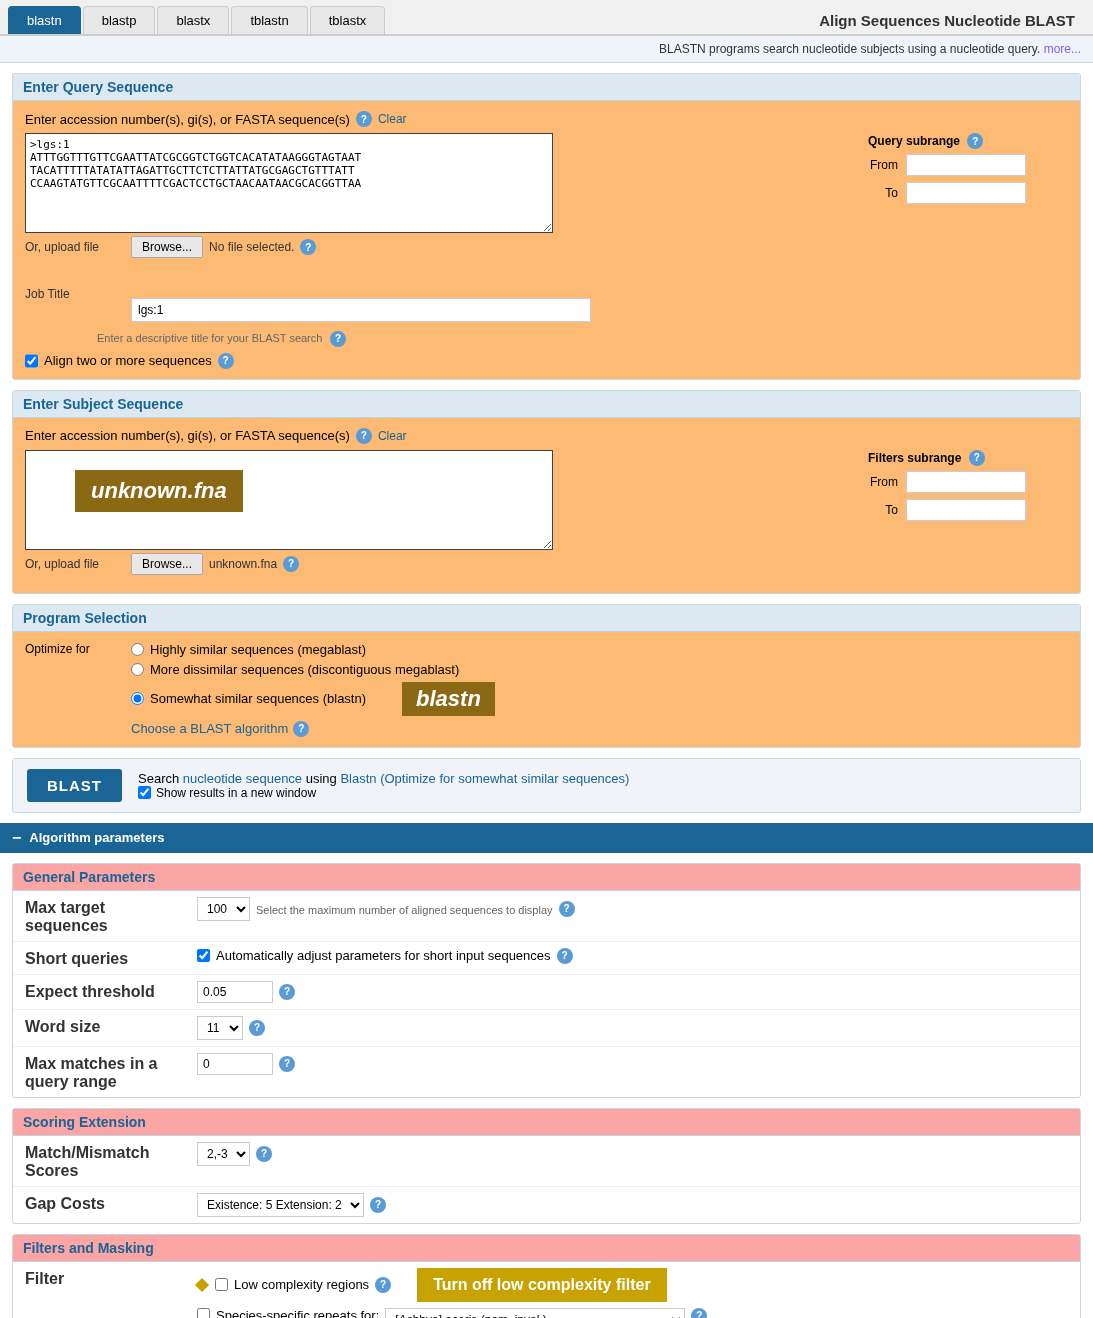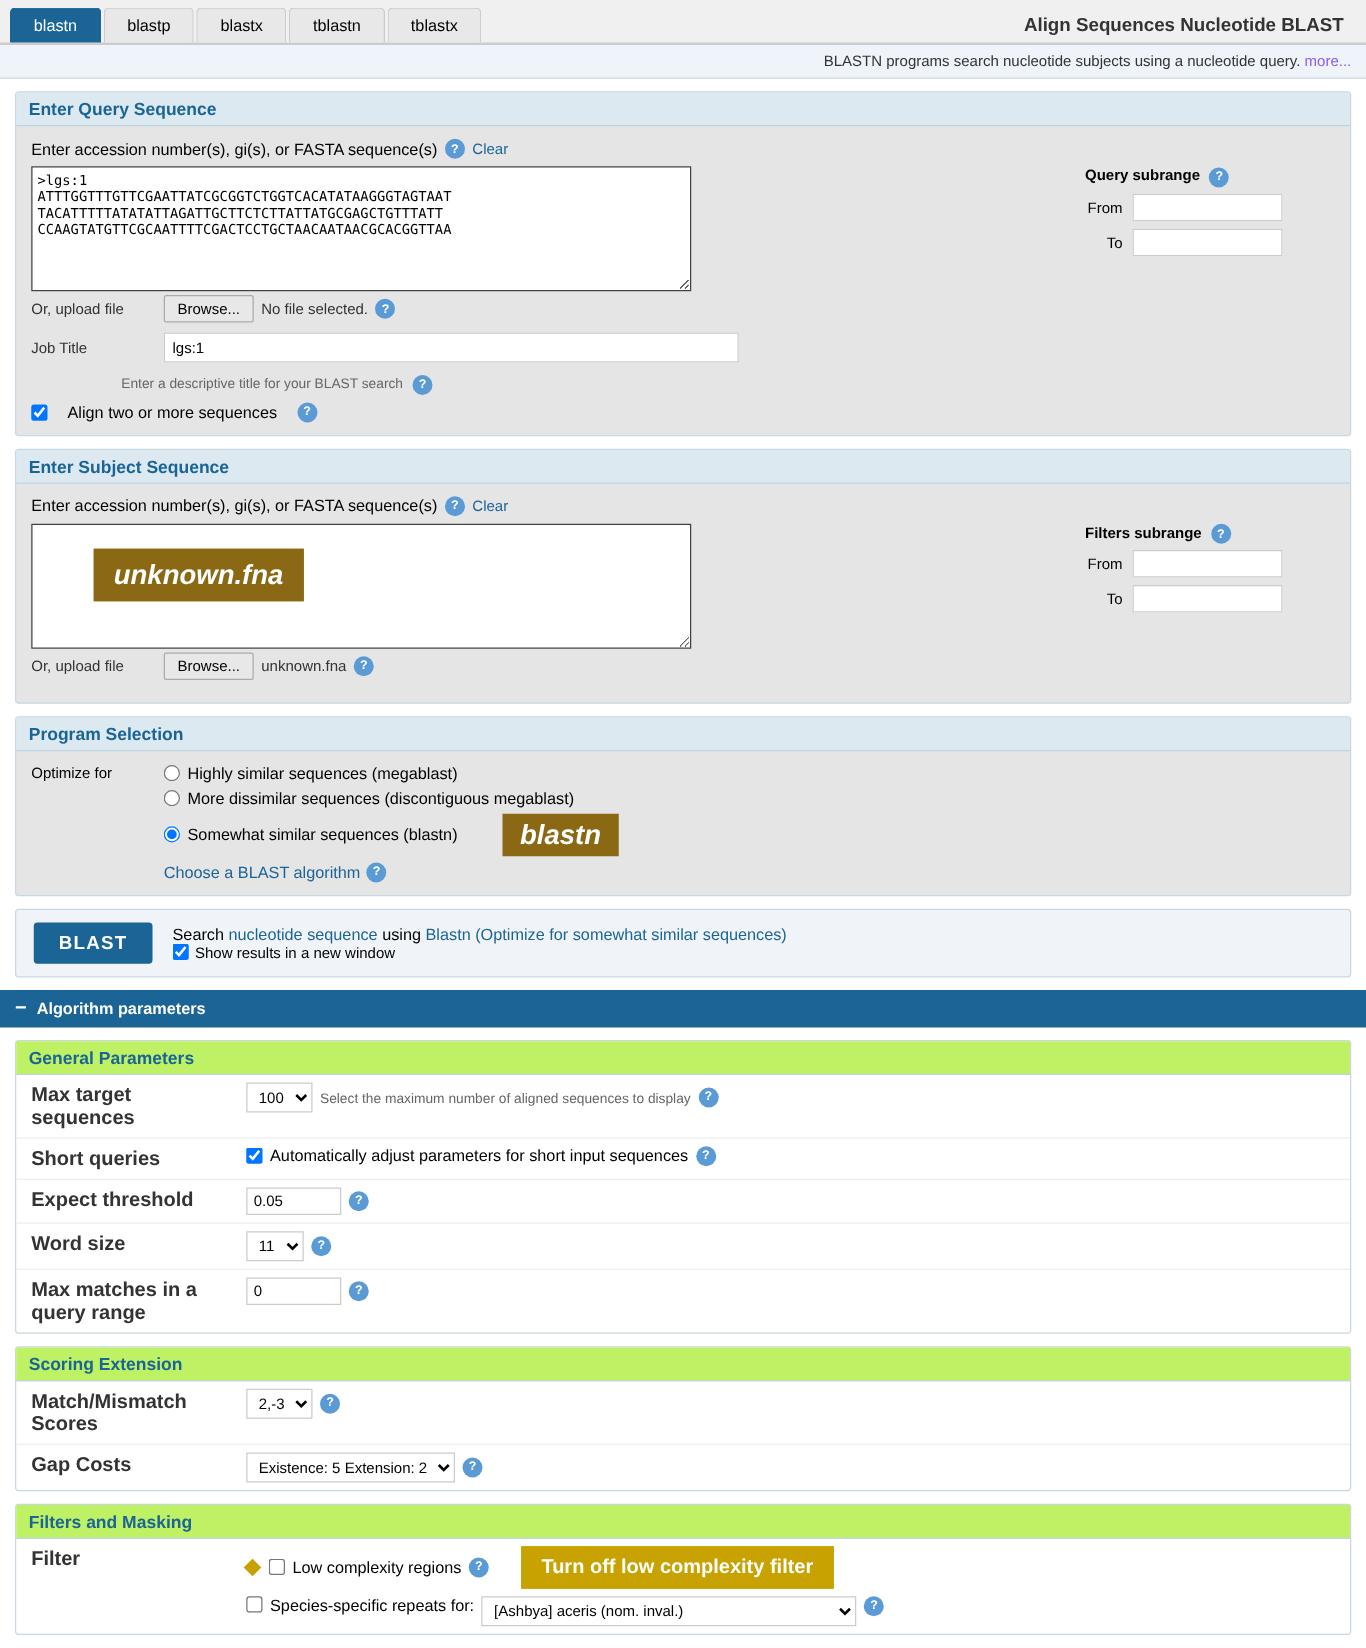--- a/index.html
+++ b/index.html
@@ -42,21 +42,21 @@
       padding: 6px 12px;
       font-size: 12px;
       color: #333;
       border-bottom: 1px solid #d0d8e0;
       text-align: right;
     }
     .info-bar a { color: #8b5cf6; text-decoration: none; }
 
     
     .section-box {
-      background: #e5e5e5;
+      background: #fdba74;
       border: 1px solid #c8d8e0;
       margin: 10px 12px;
       border-radius: 3px;
     }
     .section-header {
       background: #dce9f0;
       padding: 5px 10px;
       border-bottom: 1px solid #c0d4e0;
       display: flex;
       align-items: center;
@@ -110,26 +110,27 @@
       border-radius: 2px;
     }
     .file-name { font-size: 12px; color: #333; }
 
     
     .job-title-input {
       width: 460px;
       border: 1px solid #ccc;
       padding: 4px 6px;
       font-size: 12px;
+      margin-top: 32px;
     }
 
     
     .checkbox-row {
       display: flex;
-      gap: 16px;
+      gap: 6px;
       margin-top: 6px;
     }
 
     
     .help-icon {
       display: inline-flex;
       align-items: center;
       justify-content: center;
       width: 16px;
       height: 16px;
@@ -247,21 +248,21 @@
       font-weight: bold;
       padding-top: 2px;
     }
     .param-value { display: flex; align-items: center; gap: 6px; flex-wrap: wrap; }
     .param-hint { font-size: 11px; color: #666; margin-top: 2px; }
     .param-input { width: 76px; border: 1px solid #ccc; padding: 3px 5px; font-size: 12px; }
 
     .section-top-bar {
       display: flex;
       align-items: center;
-      background: #bef264;
+      background: #fca5a5;
       padding: 5px 10px;
       border-bottom: 1px solid #c0d4e0;
     }
 
     .blue-link { color: #1a6496; text-decoration: none; }
 
     .hint-text { font-size: 11px; color: #666; }
 
     
     .species-select {

